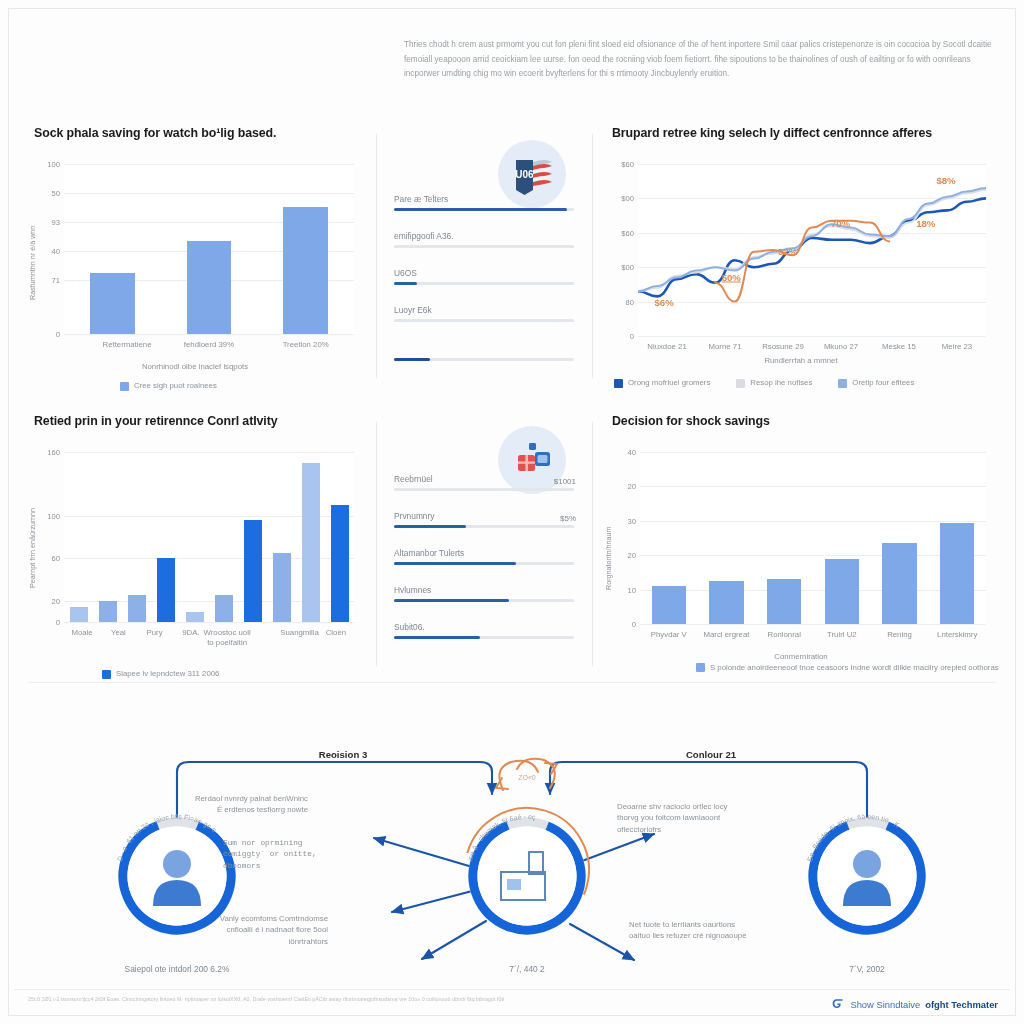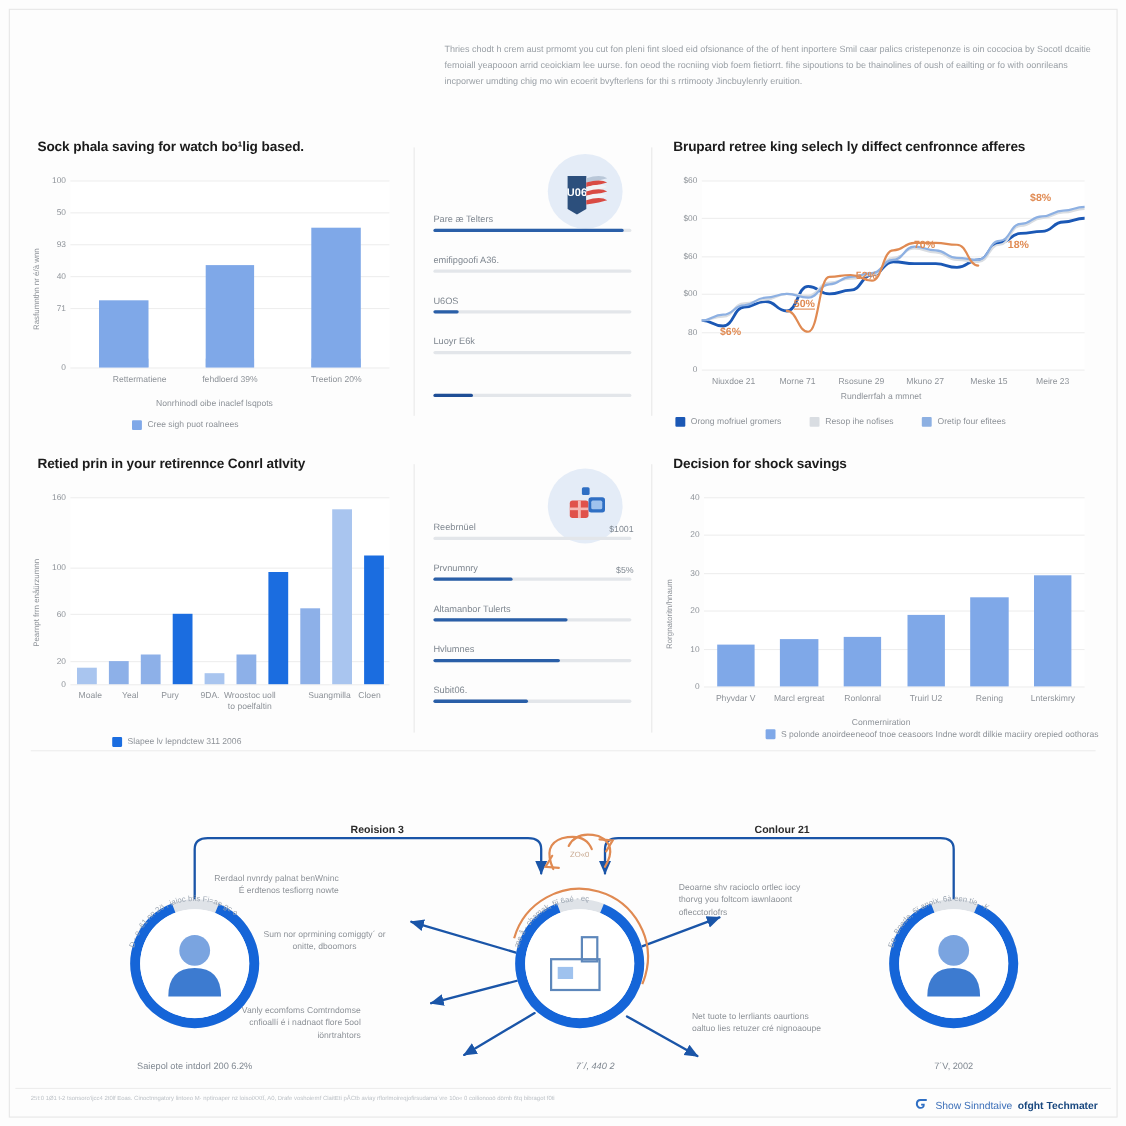--- a/index.html
+++ b/index.html
@@ -470,26 +470,26 @@
           <text font-size="7" fill="#9aa4b0" font-family="Liberation Sans, sans-serif"><textPath xlink:href="#ringpath0" startOffset="8%">D - o -61 nn  2ö , iaioc bfis Fi=ae·gc o</textPath></text>
           <path id="ringpath1" d="M 456 160 A 57 57 0 0 1 570 160" fill="none"></path>
           <text font-size="7" fill="#9aa4b0" font-family="Liberation Sans, sans-serif"><textPath xlink:href="#ringpath1" startOffset="8%">æe å - chamak, fiî 6aé - eç</textPath></text>
           <path id="ringpath2" d="M 796 160 A 57 57 0 0 1 910 160" fill="none"></path>
           <text font-size="7" fill="#9aa4b0" font-family="Liberation Sans, sans-serif"><textPath xlink:href="#ringpath2" startOffset="8%">Ee· Bnede, 6ï anoix, 6à een tie, ·K</textPath></text>
         </svg>
         <div style="position:absolute;left:513px;top:58px;transform:translateX(-50%);font-size:7px;color:#c8a890;">ZO«0</div>
         <div class="branch-lbl" style="left:329px;top:33px;">Reoision 3</div>
         <div class="branch-lbl" style="left:697px;top:33px;">Conlour 21</div>
         <div class="note" style="left:294px;top:88px;transform:translate(-100%,-50%);text-align:right;">Rerdaol nvnrdy palnat benWninc É erdtenos tesfiorrg nowte</div>
-        <div class="note" style="left:341px;top:139px;transform:translate(-100%,-50%);text-align:center;">Sum nor oprmining comiggty´ or onitte, dboomors</div>
+        <div class="note" style="left:329px;top:139px;transform:translate(-100%,-50%);text-align:left;font-family:Liberation Mono, monospace;">Sum nor oprmining comiggty´ or onitte, dboomors</div>
         <div class="note" style="left:314px;top:214px;transform:translate(-100%,-50%);text-align:right;">Vanly ecomfoms Comtrndomse cnfioallí é i nadnaot flore 5ool iönrtrahtors</div>
         <div class="note" style="left:603px;top:102px;transform:translateY(-50%);text-align:left;">Deoarne shv racioclo ortlec iocy thorvg you foltcom iawnlaoont oflecctorlofrs</div>
         <div class="note" style="left:615px;top:214px;transform:translateY(-50%);text-align:left;">Net tuote to lerrliants oaurtions oaltuo lies retuzer cré nignoaoupe</div>
         <div class="node-cap" style="left:163px;top:248px;">Saiepol ote intdorl 200 6.2%</div>
-        <div class="node-cap" style="left:527px;top:248px;font-style:italic;">7´/, 440 2</div>
+        <div class="node-cap" style="left:513px;top:248px;">7´/, 440 2</div>
         <div class="node-cap" style="left:853px;top:248px;">7´V, 2002</div>
       </div>
 </div>
 
 <div class="footer">
   <div class="divider-h" style="left:-8px;right:-8px;top:-6px;"></div>
   <div class="fnote">25t:0 1Ø1 t-2 tsonsoro'ijcc4 2t0lf Eoas. Cinoctnngatory lintoeo M· nptiroaper nz loisoiXXtÏ, A0, Drafe voshoiernf ClaitEti pÅCtb aviay rflorlmoireqjofirsudama´vre 10o« 0 coilionooö dömb 6tq bibragot f0ti</div>
   <div class="brand">
     <span class="glyph-g">
       <svg width="14" height="14" viewBox="0 0 14 14">

